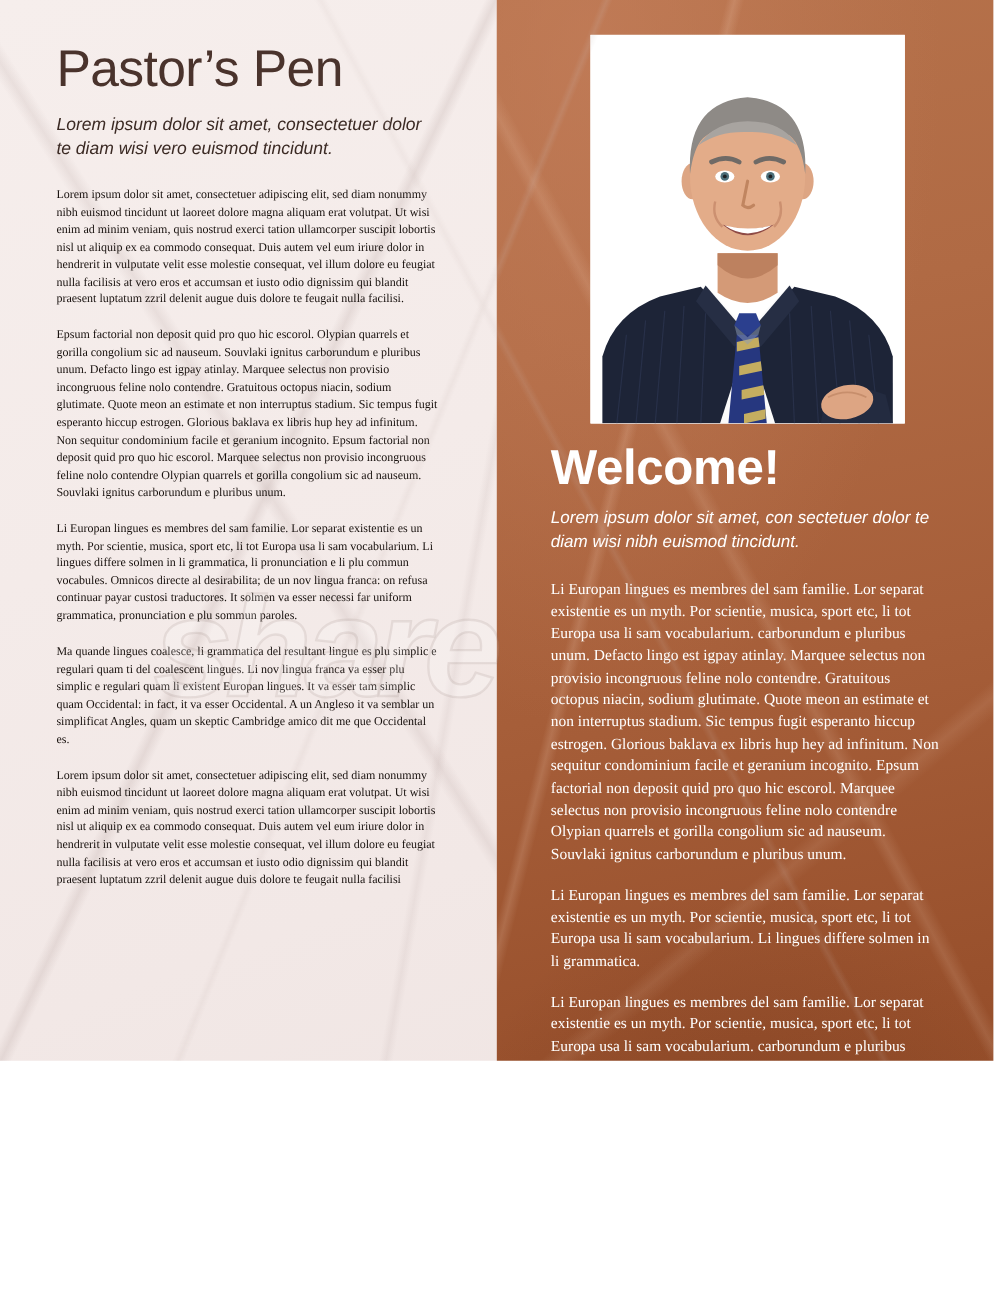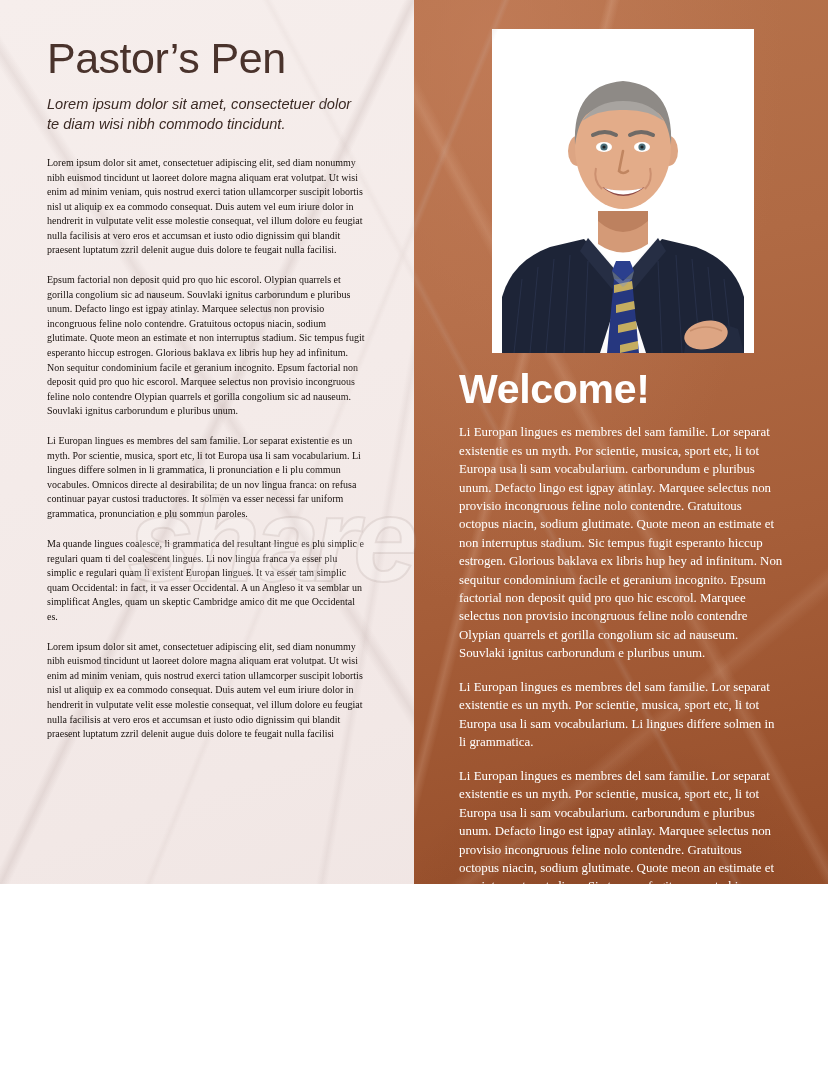--- a/index.html
+++ b/index.html
@@ -189,21 +189,21 @@
 <body>
 
 <div class="page">
 
   <div class="left-panel">
     <div class="left-texture"></div>
 
     <div class="left-content">
       <h1 class="masthead-title">Pastor’s Pen</h1>
 
-      <div class="masthead-sub">Lorem ipsum dolor sit amet, consectetuer dolor te  diam wisi nibh commodo tincidunt.</div>
+      <div class="masthead-sub">Lorem ipsum dolor sit amet, consectetuer dolor te  diam wisi vero euismod tincidunt.</div>
 
       <div class="left-body">
         <p>Lorem ipsum dolor sit amet, consectetuer adipiscing elit, sed diam nonummy nibh euismod tincidunt ut laoreet dolore magna aliquam erat volutpat. Ut wisi enim ad minim veniam, quis nostrud exerci tation ullamcorper suscipit lobortis nisl ut aliquip ex ea commodo consequat. Duis autem vel eum iriure dolor in hendrerit in vulputate velit esse molestie consequat, vel illum dolore eu feugiat nulla facilisis at vero eros et accumsan et iusto odio dignissim qui blandit praesent luptatum zzril delenit augue duis dolore te feugait nulla facilisi.</p>
         <p>Epsum factorial non deposit quid pro quo hic escorol. Olypian quarrels et gorilla congolium sic ad nauseum. Souvlaki ignitus carborundum e pluribus unum. Defacto lingo est igpay atinlay. Marquee selectus non provisio incongruous feline nolo contendre. Gratuitous octopus niacin, sodium glutimate. Quote meon an estimate et non interruptus stadium. Sic tempus fugit esperanto hiccup estrogen. Glorious baklava ex libris hup hey ad infinitum. Non sequitur condominium facile et geranium incognito. Epsum factorial non deposit quid pro quo hic escorol. Marquee selectus non provisio incongruous feline nolo contendre Olypian quarrels et gorilla congolium sic ad nauseum. Souvlaki ignitus carborundum e pluribus unum.</p>
         <p>Li Europan lingues es membres del sam familie. Lor separat existentie es un myth. Por scientie, musica, sport etc, li tot Europa usa li sam vocabularium. Li lingues differe solmen in li grammatica, li pronunciation e li plu commun vocabules. Omnicos directe al desirabilita; de un nov lingua franca: on refusa continuar payar custosi traductores. It solmen va esser necessi far uniform grammatica, pronunciation e plu sommun paroles.</p>
         <p>Ma quande lingues coalesce, li grammatica del resultant lingue es plu simplic e regulari quam ti del coalescent lingues. Li nov lingua franca va esser plu simplic e regulari quam li existent Europan lingues. It va esser tam simplic quam Occidental: in fact, it va esser Occidental. A un Angleso it va semblar un simplificat Angles, quam un skeptic Cambridge amico dit me que Occidental es.</p>
         <p>Lorem ipsum dolor sit amet, consectetuer adipiscing elit, sed diam nonummy nibh euismod tincidunt ut laoreet dolore magna aliquam erat volutpat. Ut wisi enim ad minim veniam, quis nostrud exerci tation ullamcorper suscipit lobortis nisl ut aliquip ex ea commodo consequat. Duis autem vel eum iriure dolor in hendrerit in vulputate velit esse molestie consequat, vel illum dolore eu feugiat nulla facilisis at vero eros et accumsan et iusto odio dignissim qui blandit praesent luptatum zzril delenit augue duis dolore te feugait nulla facilisi</p>
       </div>
     </div>
   </div>
@@ -278,20 +278,21 @@
 
         <path d="M196 300 Q222 290 246 300 L252 324 L192 324 Z" fill="#232b40"></path>
         <ellipse cx="214" cy="306" rx="22" ry="14" fill="#dda583" transform="rotate(-12 214 306)"></ellipse>
         <path d="M198 302 Q214 294 230 302" stroke="#c78e6c" stroke-width="1.5" fill="none"></path>
       </svg>
     </div>
 
     <div class="right-content">
       <h2 class="welcome-title">Welcome!</h2>
 
+      <div class="welcome-sub">Lorem ipsum dolor sit amet, con sectetuer dolor te  diam wisi nibh euismod tincidunt.</div>
 
       <div class="right-body">
         <p>Li Europan lingues es membres del sam familie. Lor separat existentie es un myth. Por scientie, musica, sport etc, li tot Europa usa li sam vocabularium. carborundum e pluribus unum. Defacto lingo est igpay atinlay. Marquee selectus non provisio incongruous feline nolo contendre. Gratuitous octopus niacin, sodium glutimate. Quote meon an estimate et non interruptus stadium. Sic tempus fugit esperanto hiccup estrogen. Glorious baklava ex libris hup hey ad infinitum. Non sequitur condominium facile et geranium incognito. Epsum factorial non deposit quid pro quo hic escorol. Marquee selectus non provisio incongruous feline nolo contendre Olypian quarrels et gorilla congolium sic ad nauseum. Souvlaki ignitus carborundum e pluribus unum.</p>
         <p>Li Europan lingues es membres del sam familie. Lor separat existentie es un myth. Por scientie, musica, sport etc, li tot Europa usa li sam vocabularium. Li lingues differe solmen in li grammatica.</p>
         <p>Li Europan lingues es membres del sam familie. Lor separat existentie es un myth. Por scientie, musica, sport etc, li tot Europa usa li sam vocabularium. carborundum e pluribus unum. Defacto lingo est igpay atinlay. Marquee selectus non provisio incongruous feline nolo contendre. Gratuitous octopus niacin, sodium glutimate. Quote meon an estimate et non interruptus stadium. Sic tempus fugit esperanto hiccup estrogen. Glorious baklava ex libris hup hey ad infinitum. Non sequitur condominium facile et geranium incognito. Epsum factorial non deposit quid pro quo hic escorol. Marquee selectus non provisio incongruous feline nolo contendre Olypian quarrels et gorilla congolium sic ad nauseum. Souvlaki ignitus carborundum e pluribus unum.</p>
       </div>
     </div>
   </div>
 
   <div class="watermark">

